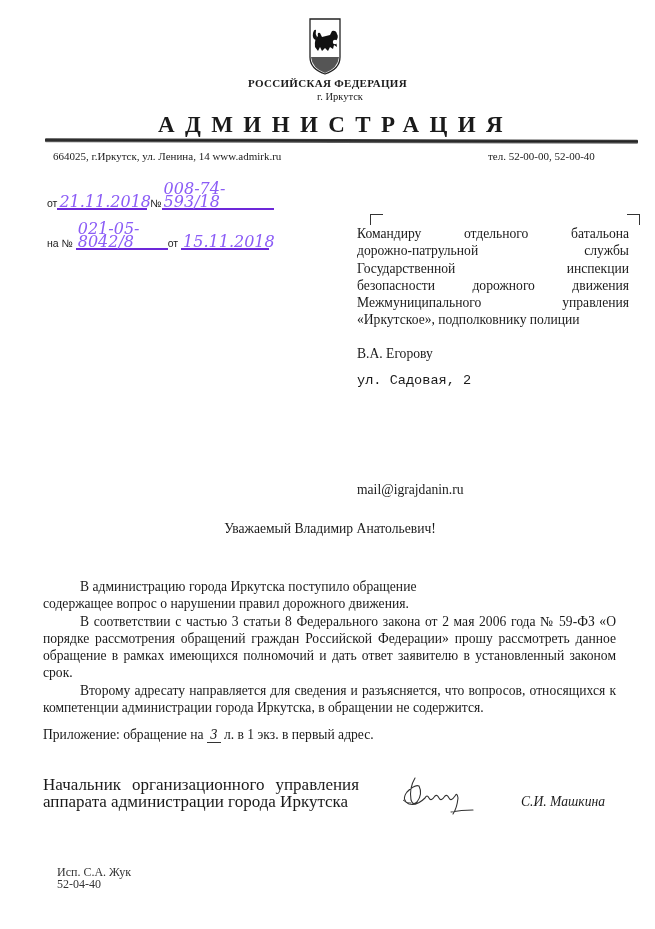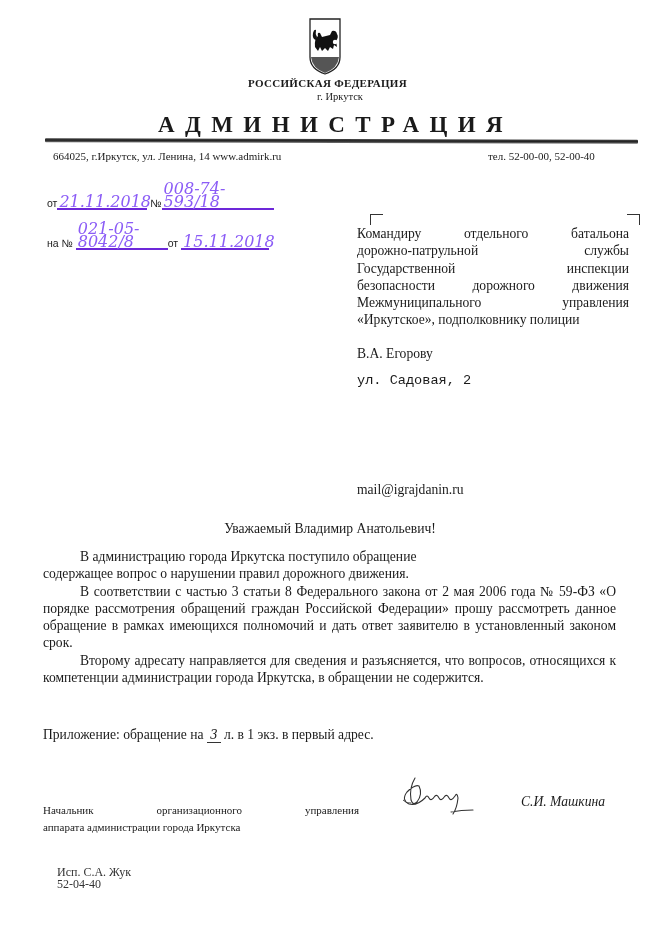--- a/index.html
+++ b/index.html
@@ -28,27 +28,27 @@
   .corner-l { left: 370px; top: 214px; border-width: 1px 0 0 1px; }
   .corner-r { left: 627px; top: 214px; border-width: 1px 1px 0 0; }
   .addressee { left: 357px; top: 225px; width: 272px; font-size: 13.6px; line-height: 17.3px; text-align: justify; text-align-last: justify; }
   .addressee .last { text-align-last: left; }
   .aname { left: 357px; top: 346px; font-size: 13.6px; }
   .astreet { left: 357px; top: 372px; font-size: 13.6px; line-height: 17.3px; font-family: Liberation Mono, monospace; }
   .amail { left: 357px; top: 482px; font-size: 13.6px; }
 
   .greeting { left: 0; width: 635px; top: 521px; text-align: center; font-size: 13.6px; padding-left: 25px; box-sizing: border-box; }
 
-  .body { left: 43px; width: 573px; top: 548px; font-size: 13.6px; line-height: 17.3px; text-align: justify; }
+  .body { left: 43px; width: 573px; top: 578px; font-size: 13.6px; line-height: 17.3px; text-align: justify; }
   .body p { margin: 0; text-indent: 37px; }
 
   .attach { left: 43px; top: 727px; font-size: 13.6px; }
   .attach .num { font-family: "DejaVu Serif", serif; font-style: italic; font-size: 12px; border-bottom: 1px solid #333; padding: 0 3px; }
 
-  .signer { left: 43px; top: 776px; width: 316px; font-size: 11px; line-height: 17px; margin-top: 26px; }
+  .signer { left: 43px; top: 776px; width: 316px; font-size: 17px; line-height: 17px; }
   .signer .l1 { text-align: justify; text-align-last: justify; }
   .signature { left: 395px; top: 770px; width: 85px; height: 50px; }
   .signame { left: 521px; top: 794px; font-size: 13.6px; font-style: italic; }
 
   .exec { left: 57px; top: 866px; font-size: 12px; line-height: 12px; color: #333; }
 </style>
 </head>
 <body>
 
 <svg class="abs emblem" viewBox="0 0 34 58">

